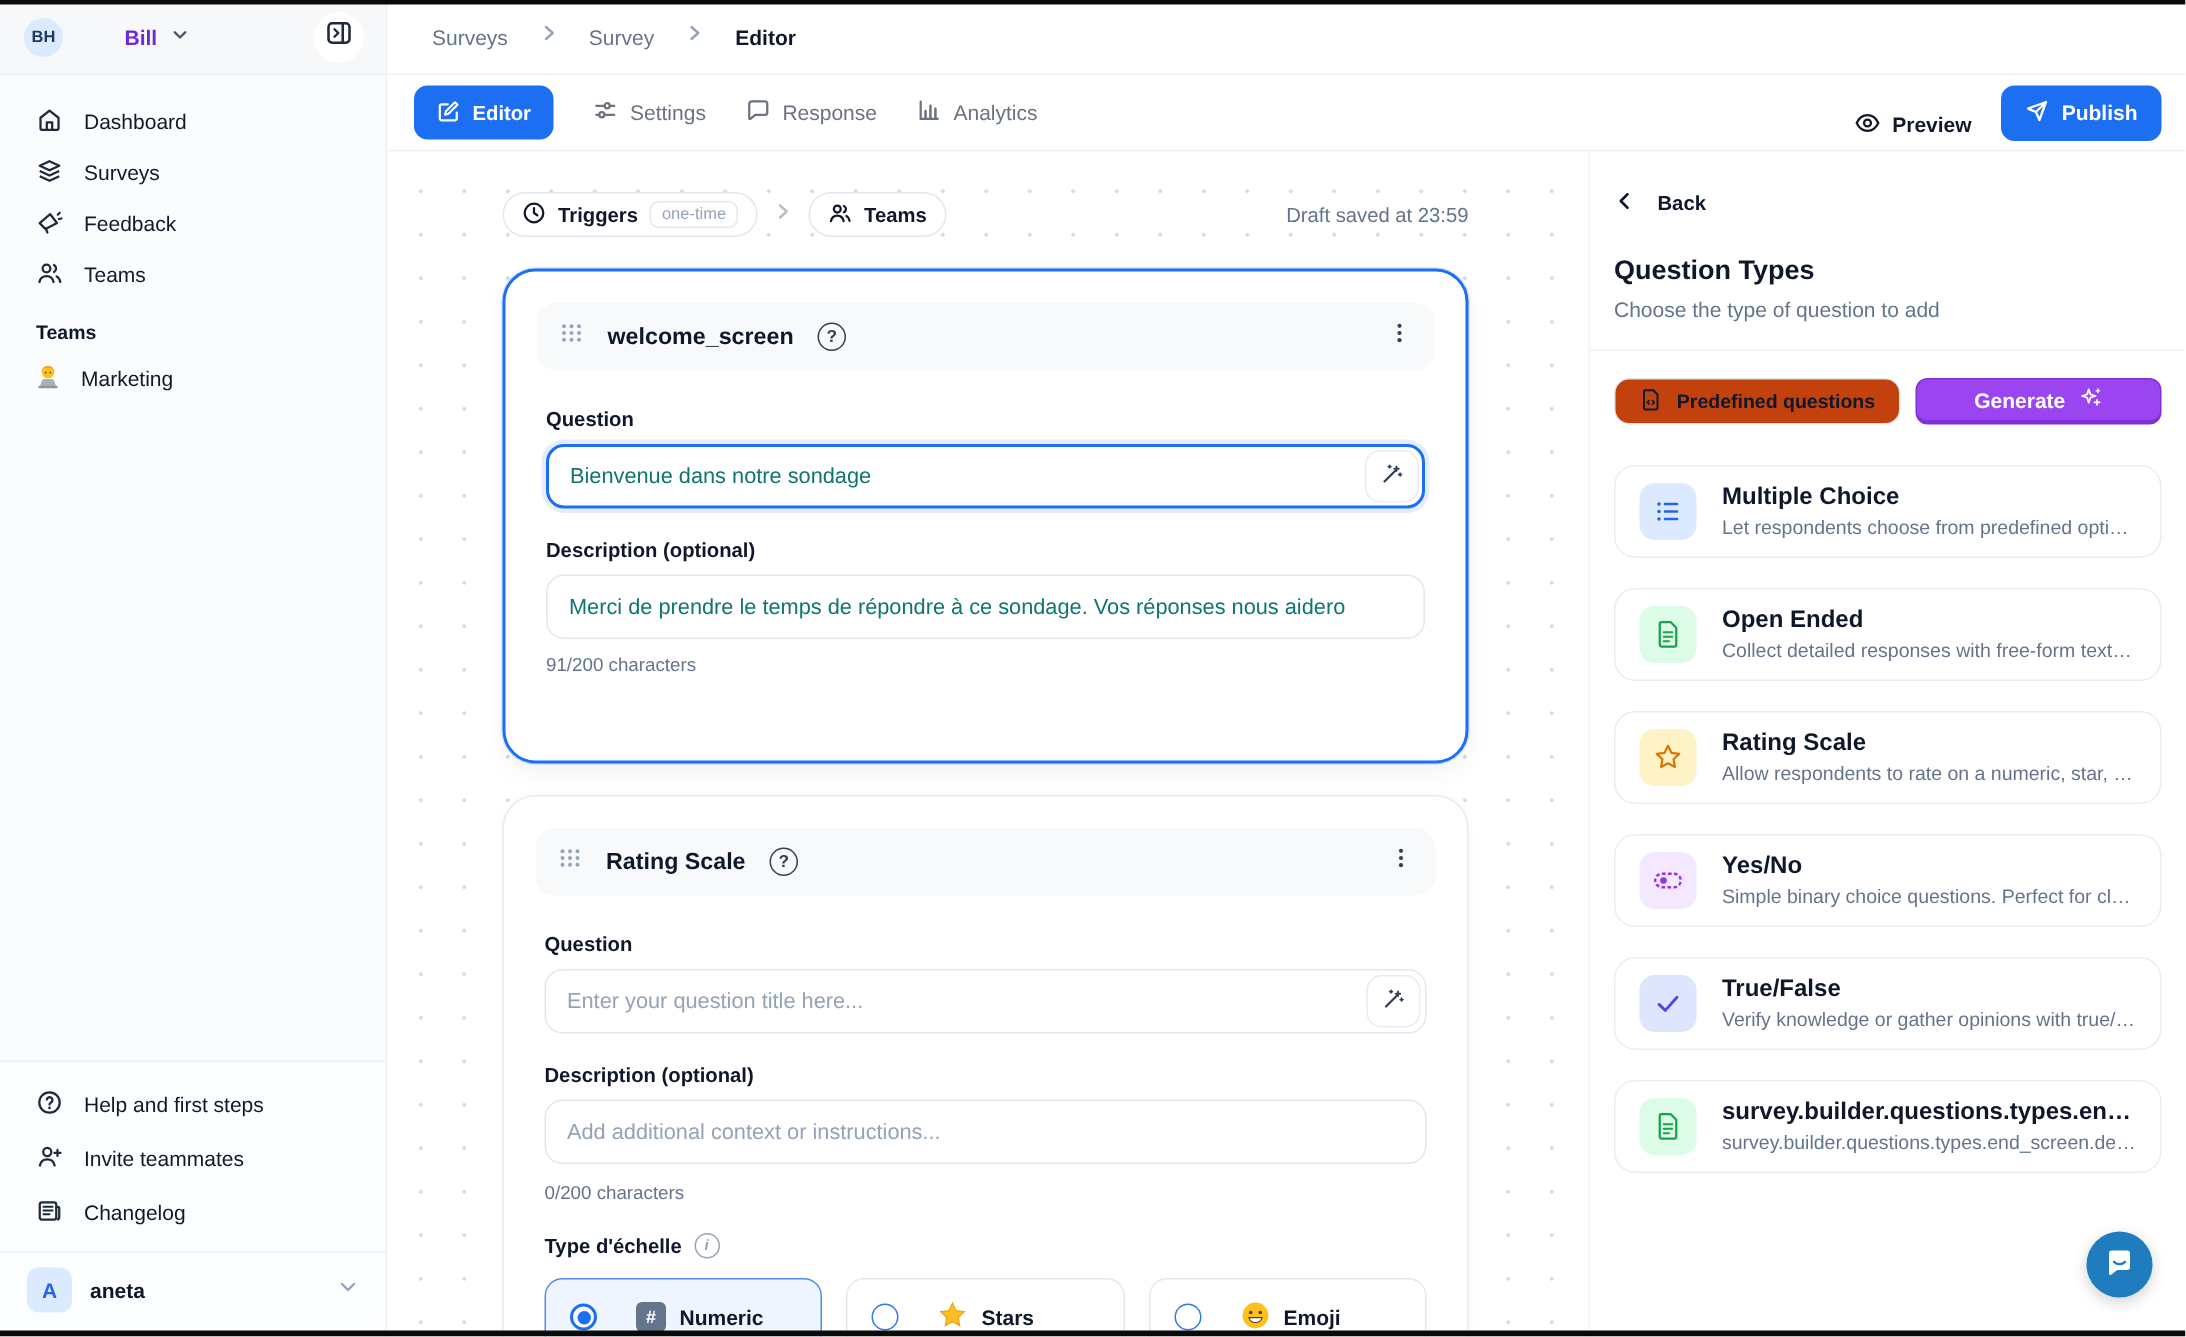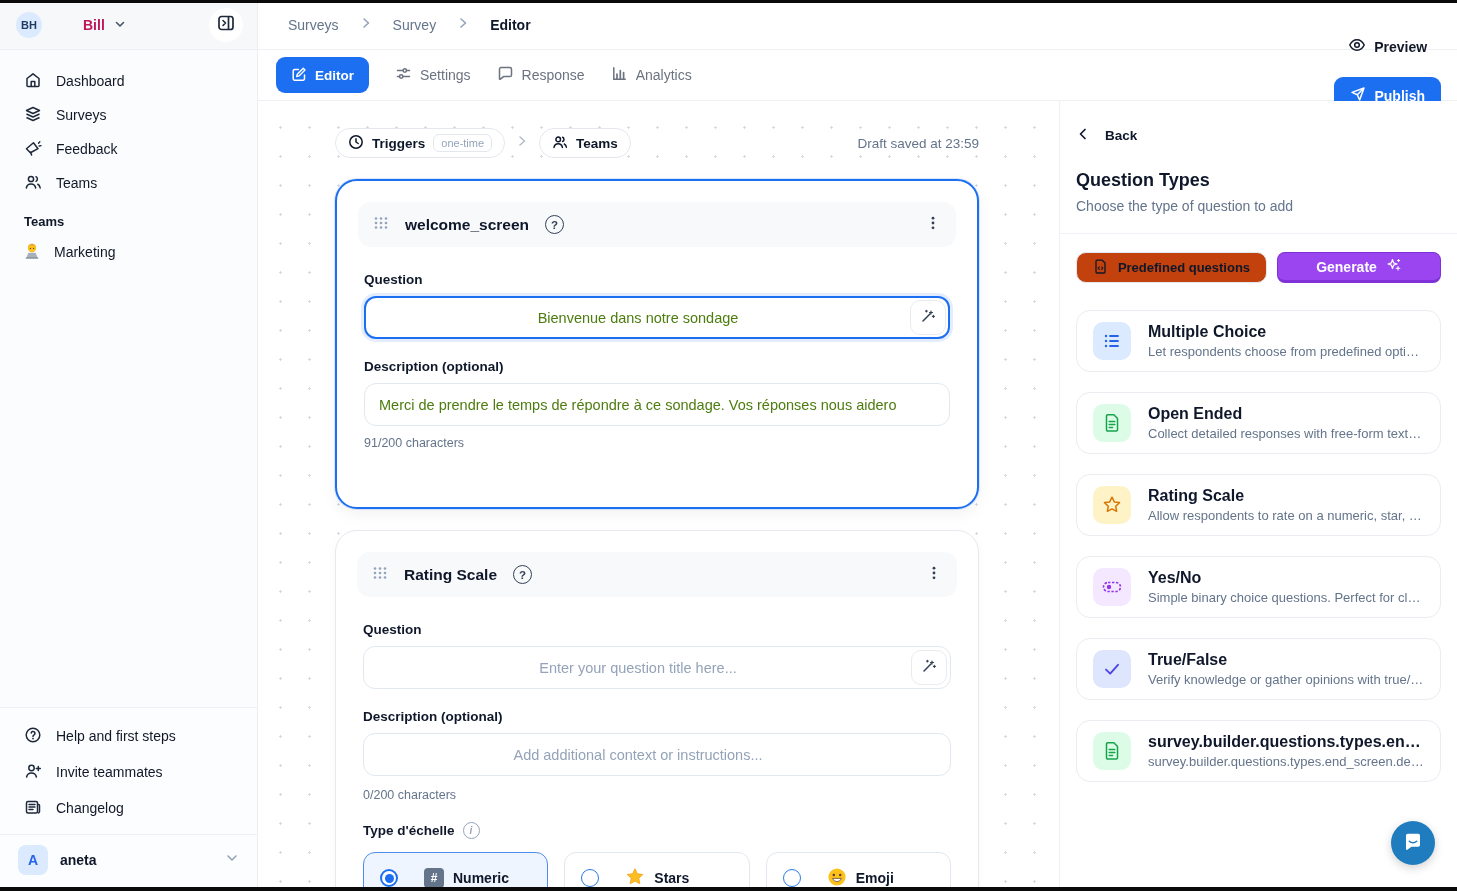--- a/index.html
+++ b/index.html
@@ -9,21 +9,21 @@
   .edge-strip { position:absolute; left:0; width:1457px; background:#0a0a0a; z-index:50; }
   .edge-top { top:0; height:3px; }
   .edge-bottom { bottom:0; height:4px; }
 
   .app { display:flex; width:100%; height:100%; }
 
   
   .sidebar { width:258px; flex:0 0 258px; background:#fbfcfd; border-right:1px solid #ebeef2; display:flex; flex-direction:column; }
   .sb-top { height:50px; background:#f7f8fa; border-bottom:1px solid #edeff3; display:flex; align-items:center; padding:0 14px 0 16px; gap:9px; }
   .avatar-circle { width:26px; height:26px; border-radius:50%; background:#dbeafe; color:#1e3a5f; font-size:11px; font-weight:bold; display:flex; align-items:center; justify-content:center; }
-  .sb-top .ws-name { font-size:14px; font-weight:bold; color:#be185d;padding-left:32px; }
+  .sb-top .ws-name { font-size:14px; font-weight:bold; color:#6d28d9;padding-left:32px; }
   .sb-top .spacer { flex:1; }
   .icon-btn-circle { width:34px; height:34px; border-radius:50%; background:#fff; display:flex; align-items:center; justify-content:center; cursor:pointer; }
   .sb-nav { padding:14px 0 0 0; }
   .sb-item { display:flex; align-items:center; gap:14px; height:34px; padding:0 24px; font-size:14px; color:#111827; cursor:pointer; }
   .sb-item svg { flex:0 0 auto; }
   .sb-section-label { font-size:13px; font-weight:bold; color:#0f172a; padding:14px 24px 6px 24px; }
   .sb-team-item { display:flex; align-items:center; gap:12px; height:34px; padding:0 22px; font-size:14px; color:#111827; cursor:pointer; }
   .sb-bottom { margin-top:auto; border-top:1px solid #edeff3; padding:10px 0 8px 0; background:#fcfdfe; }
   .sb-bottom .sb-item { height:36px; }
   .sb-account { border-top:1px solid #edeff3; margin-top:8px; padding:10px 18px 8px 18px; display:flex; align-items:center; gap:12px; cursor:pointer; }
@@ -33,21 +33,21 @@
 
   
   .main { flex:1; display:flex; flex-direction:column; min-width:0; }
   .topbar { height:50px; background:#fff; border-bottom:1px solid #eef0f4; display:flex; align-items:center; padding:0 30px; gap:20px; }
   .crumb { font-size:14px; color:#64748b; cursor:pointer; }
   .crumb.current { color:#0f172a; font-weight:bold; cursor:default; }
 
   .toolbar { height:51px; background:#fff; border-bottom:1px solid #eef0f4; display:flex; align-items:center; padding:0 16px 0 18px; gap:26px; }
   .tab-active { display:flex; align-items:center; gap:8px; background:#1d6ff2; color:#fff; font-size:13.5px; font-weight:bold; height:36px; padding:0 15px; border-radius:9px; border:none; cursor:pointer; }
   .tab { display:flex; align-items:center; gap:8px; color:#6b7280; font-size:14px; background:none; border:none; cursor:pointer; }
-  .toolbar .right { margin-left:auto; display:flex; align-items:center; gap:20px;flex-direction:column; }
+  .toolbar .right { margin-left:auto; display:flex; align-items:flex-end; gap:20px; }
   .preview-btn { display:flex; align-items:center; gap:8px; font-size:14px; font-weight:bold; color:#111827; background:none; border:none; cursor:pointer; }
   .publish-btn { display:flex; align-items:center; gap:8px; background:#1d6ff2; color:#fff; font-size:14px; font-weight:bold; height:37px; padding:0 16px; border-radius:9px; border:none; cursor:pointer; }
 
   .content-row { flex:1; display:flex; min-height:0; }
 
   
   .canvas { width:801px; flex:0 0 801px; position:relative; overflow:hidden;
     background-color:#ffffff;
     background-image:radial-gradient(#d6dae1 1.3px, transparent 1.3px);
     background-size:29px 29px; background-position:8px 12px; }
@@ -60,21 +60,21 @@
   .qcard { background:#fff; border-radius:22px; margin-top:21px; }
   .qcard.selected { border:2px solid #1d6ff2; box-shadow:0 0 0 1px rgba(29,111,242,.15), 0 6px 16px rgba(15,23,42,.05); }
   .qcard.plain { border:1px solid #e6e9ef; box-shadow:0 2px 8px rgba(15,23,42,.03); }
   .qcard-head { background:#f7f9fb; border-radius:13px; margin:21px 21px 0 21px; height:45px; display:flex; align-items:center; padding:0 15px; gap:16px; }
   .qcard-title { font-size:15.5px; font-weight:bold; color:#0f172a; }
   .qcard-head .spacer { flex:1; }
   .help-badge { width:19px; height:19px; border-radius:50%; border:1.6px solid #334155; color:#334155; font-size:11.5px; font-weight:bold; display:flex; align-items:center; justify-content:center; }
   .qcard-body { padding:25px 27px 57px 27px; }
   .field-label { font-size:13.5px; font-weight:bold; color:#0f172a; margin-bottom:9px; display:flex; align-items:center; gap:8px; }
   .input-wrap { position:relative; margin-bottom:20px; }
-  .text-input { width:100%; height:43px; border:1px solid #e2e8f0; border-radius:12px; padding:0 52px 0 14px; font-size:14.5px; color:#4d7c0f; font-family:"Liberation Sans", sans-serif; outline:none; background:#fff;text-align:center; }
+  .text-input { width:100%; height:43px; border:1px solid #e2e8f0; border-radius:12px; padding:0 52px 0 14px; font-size:14.5px; color:#0f766e; font-family:"Liberation Sans", sans-serif; outline:none; background:#fff; }
   .text-input::placeholder { color:#94a3b8; }
   .text-input.focused { border:2px solid #1d6ff2; box-shadow:0 0 0 3px rgba(29,111,242,.12); }
   .wand-btn { position:absolute; right:4px; top:4px; width:36px; height:35px; border-radius:10px; border:1px solid #e8ecf1; background:#fff; display:flex; align-items:center; justify-content:center; cursor:pointer; }
   .char-count { font-size:12.5px; color:#64748b; margin-top:-10px; }
   .info-badge { width:17px; height:17px; border-radius:50%; border:1.4px solid #94a3b8; color:#94a3b8; font-size:10px; font-weight:bold; font-style:italic; display:flex; align-items:center; justify-content:center; }
   .scale-row { display:flex; gap:16px; margin-top:13px; }
   .scale-opt { flex:1; height:52px; border:1px solid #e2e8f0; border-radius:12px; background:#fff; display:flex; align-items:center; padding:0 16px; gap:26px; cursor:pointer; }
   .scale-opt.selected { background:#eef5ff; border:1.6px solid #4f8df0; }
   .radio { width:18px; height:18px; border-radius:50%; border:1.6px solid #2f7ae5; background:#fff; flex:0 0 auto; position:relative; }
   .radio.checked { border:2px solid #1d6ff2; }

